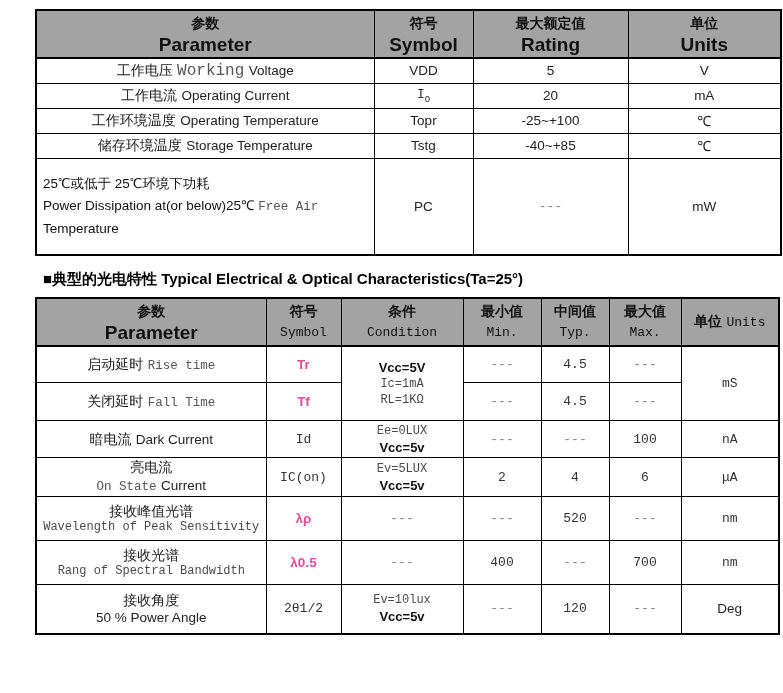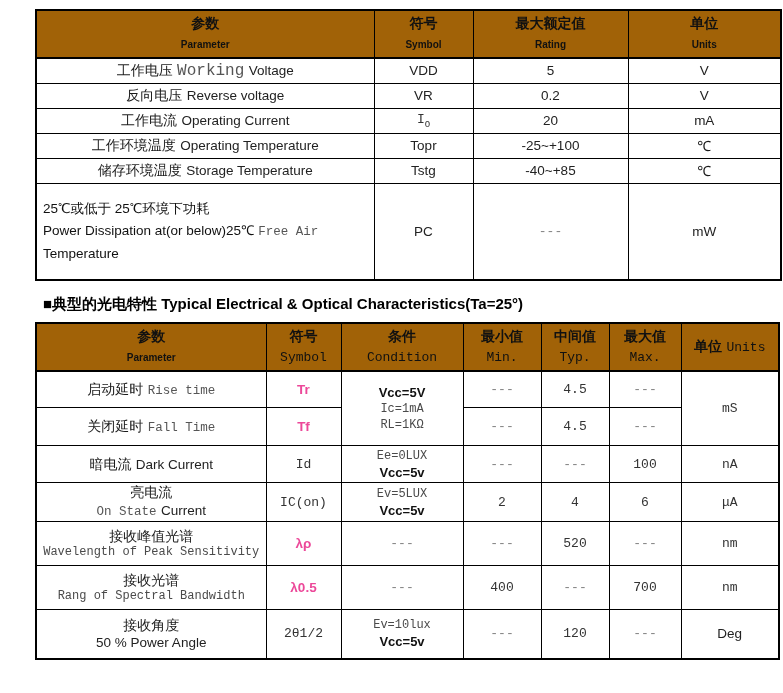--- a/index.html
+++ b/index.html
@@ -4,23 +4,23 @@
 <style>
   html,body{margin:0;padding:0;background:#ffffff;}
   .page{width:783px;height:693px;background:#fff;overflow:hidden;
         font-family:"Liberation Sans",sans-serif;color:#111;}
   .sec-title{margin:18px 0 0 30px;font-size:15px;font-weight:bold;color:#000;letter-spacing:0;}
   .sec-title.second{margin-top:14px;margin-left:43px;}
   table{border-collapse:collapse;table-layout:fixed;border:2px solid #000;}
   #table1{margin:9px 0 0 35px;width:745px;}
   #table2{margin:8px 0 0 35px;width:743px;}
   th,td{border:1px solid #000;padding:0;text-align:center;vertical-align:middle;overflow:hidden;}
-  thead th{background:#a16207;border-bottom:2px solid #000;}
+  thead th{background:#a3a3a3;border-bottom:2px solid #000;}
   .hzh{font-size:14px;font-weight:bold;line-height:21px;}
-  .hen{font-size:10px;font-weight:bold;line-height:21px;}
+  .hen{font-size:19px;font-weight:bold;line-height:21px;}
   .hen-mono{font-size:13px;font-weight:normal;font-family:"Liberation Mono",monospace;line-height:21px;}
   .zh{font-size:14px;color:#1a1a1a;}
   .en{font-size:13.5px;color:#222;}
   .mono{font-family:"Liberation Mono",monospace;color:#3d3d3d;}
   .mono.sm{font-size:12.5px;}
   .gray{color:#555;}
   .val{font-family:"Liberation Mono",monospace;font-size:13px;color:#333;}
   .dash{font-family:"Liberation Mono",monospace;font-size:13px;color:#828282;}
   .sym{font-size:13.5px;color:#222;}
   .sym-b{font-size:13.5px;font-weight:bold;color:#ec4899;}
@@ -75,29 +75,20 @@
           <span class="zh">工作电压</span>
           <span class="mono gray">Working</span>
           <span class="en">Voltage</span>
         </td>
         <td class="sym">VDD</td>
         <td class="sym">5</td>
         <td class="sym">V</td>
       </tr>
       <tr class="r25">
         <td>
-          <span class="zh">反向电压</span>
-          <span class="en">Reverse voltage</span>
-        </td>
-        <td class="sym">VR</td>
-        <td class="sym">0.2</td>
-        <td class="sym">V</td>
-      </tr>
-      <tr class="r25">
-        <td>
           <span class="zh">工作电流</span>
           <span class="en">Operating Current</span>
         </td>
         <td class="sym-mono"><span>I</span><sub>O</sub></td>
         <td class="sym">20</td>
         <td class="sym">mA</td>
       </tr>
       <tr class="r25">
         <td>
           <span class="zh">工作环境温度</span>

